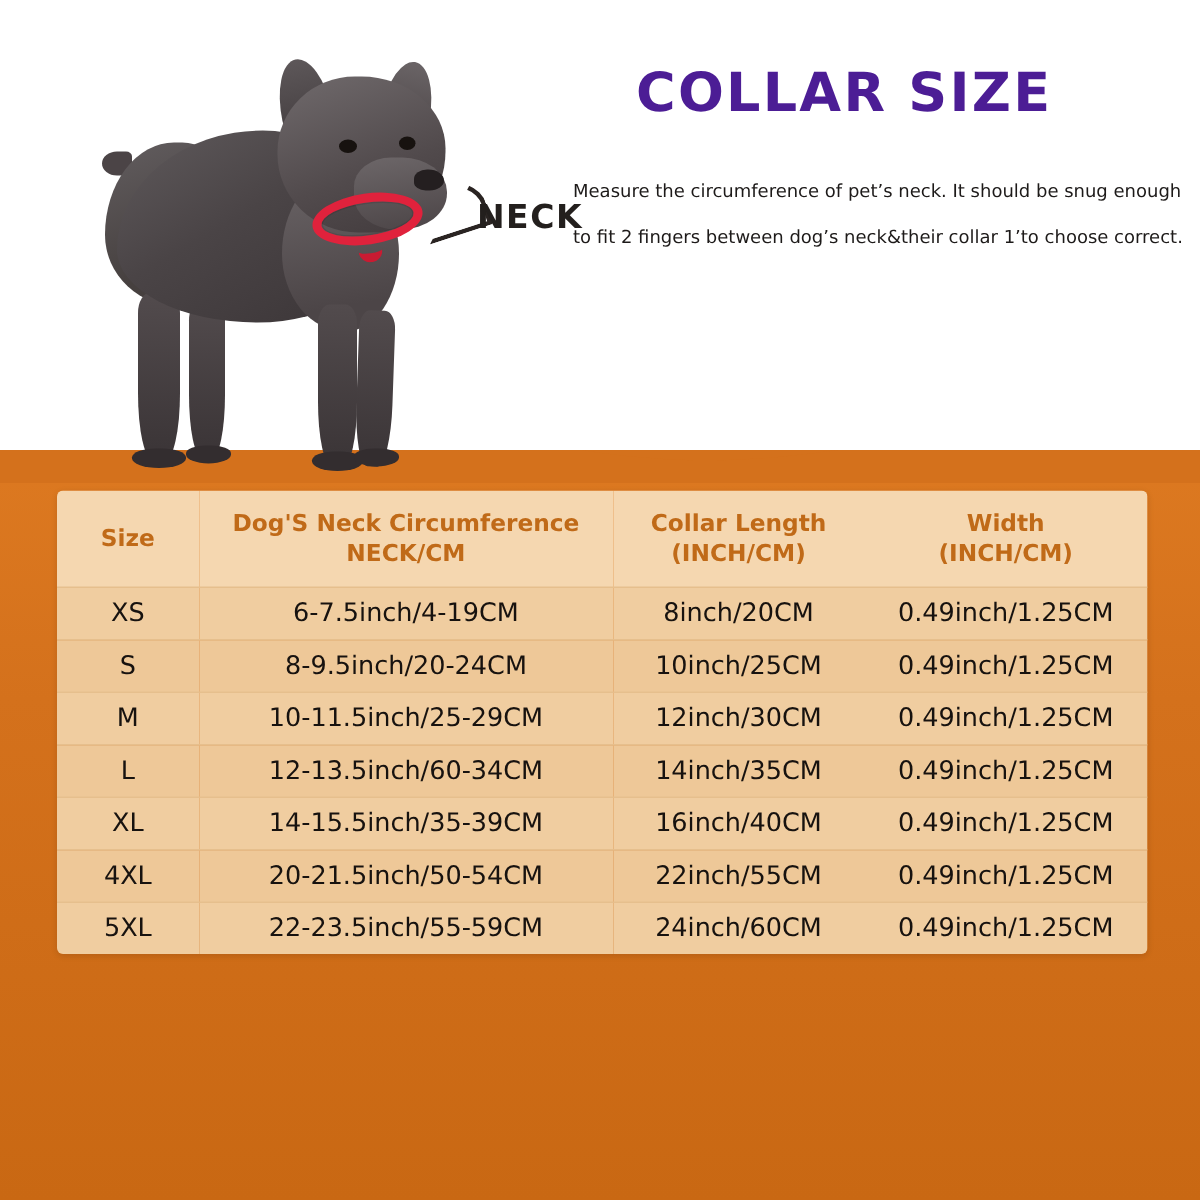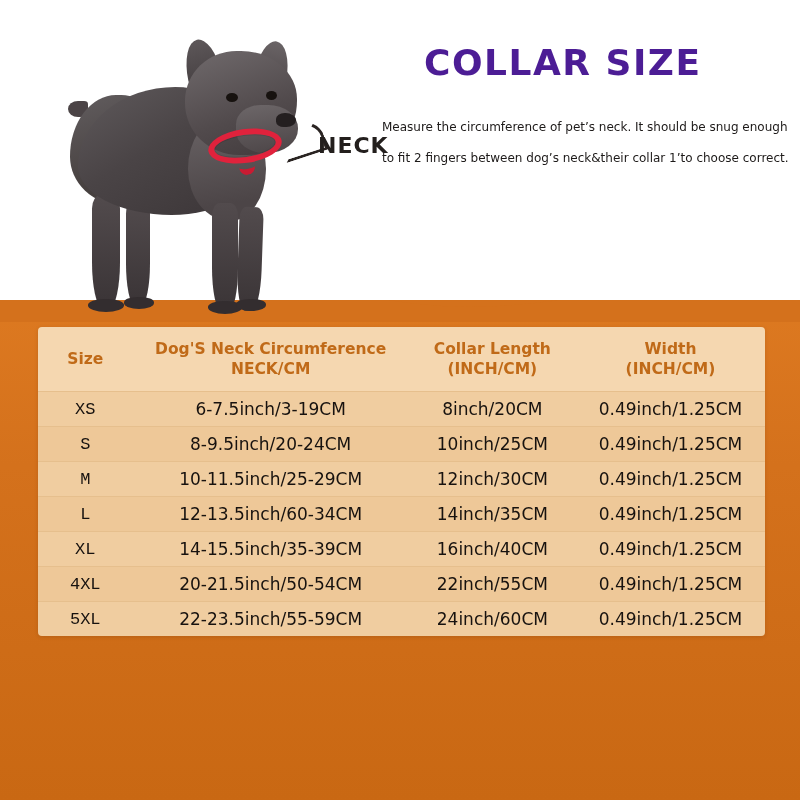--- a/index.html
+++ b/index.html
@@ -219,21 +219,21 @@
   thead th .l2 { display: block; }
   tbody td {
     background: #f0cda0;
     color: #17120f;
     font-size: 17px;
     padding: 7px 4px;
     text-align: center;
     border-top: 1px solid #e6bf8d;
   }
   tbody tr:nth-child(even) td { background: #eec898; }
-  tbody td.size-col { font-size: 17px; font-family: Liberation Mono, monospace; }
+  tbody td.size-col { font-size: 17px; }
   col.c1 { width: 13%; }
   col.c2 { width: 38%; }
   col.c3 { width: 23%; }
   col.c4 { width: 26%; }
 </style>
 </head>
 <body>
 
 <div class="orange-panel"></div>
 
@@ -296,21 +296,21 @@
         </th>
         <th>
           <span>Width</span>
           <span class="l2">(INCH/CM)</span>
         </th>
       </tr>
     </thead>
     <tbody>
       <tr>
         <td class="size-col">XS</td>
-        <td>6-7.5inch/3-19CM</td>
+        <td>6-7.5inch/4-19CM</td>
         <td>8inch/20CM</td>
         <td>0.49inch/1.25CM</td>
       </tr>
       <tr>
         <td class="size-col">S</td>
         <td>8-9.5inch/20-24CM</td>
         <td>10inch/25CM</td>
         <td>0.49inch/1.25CM</td>
       </tr>
       <tr>

